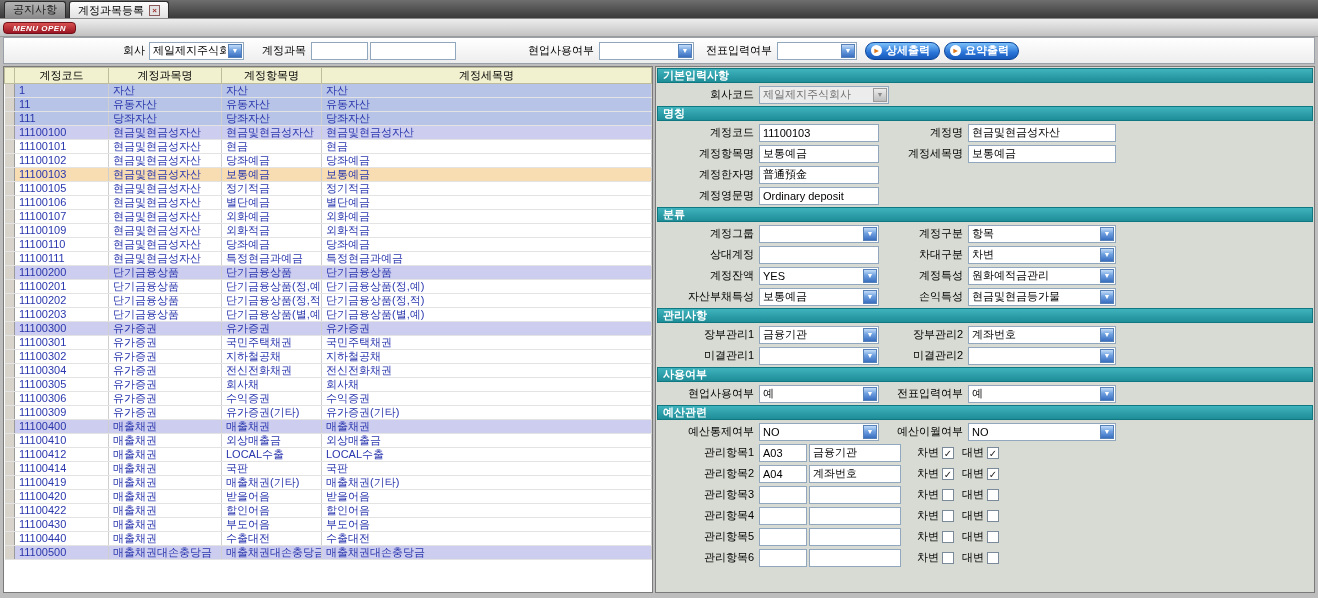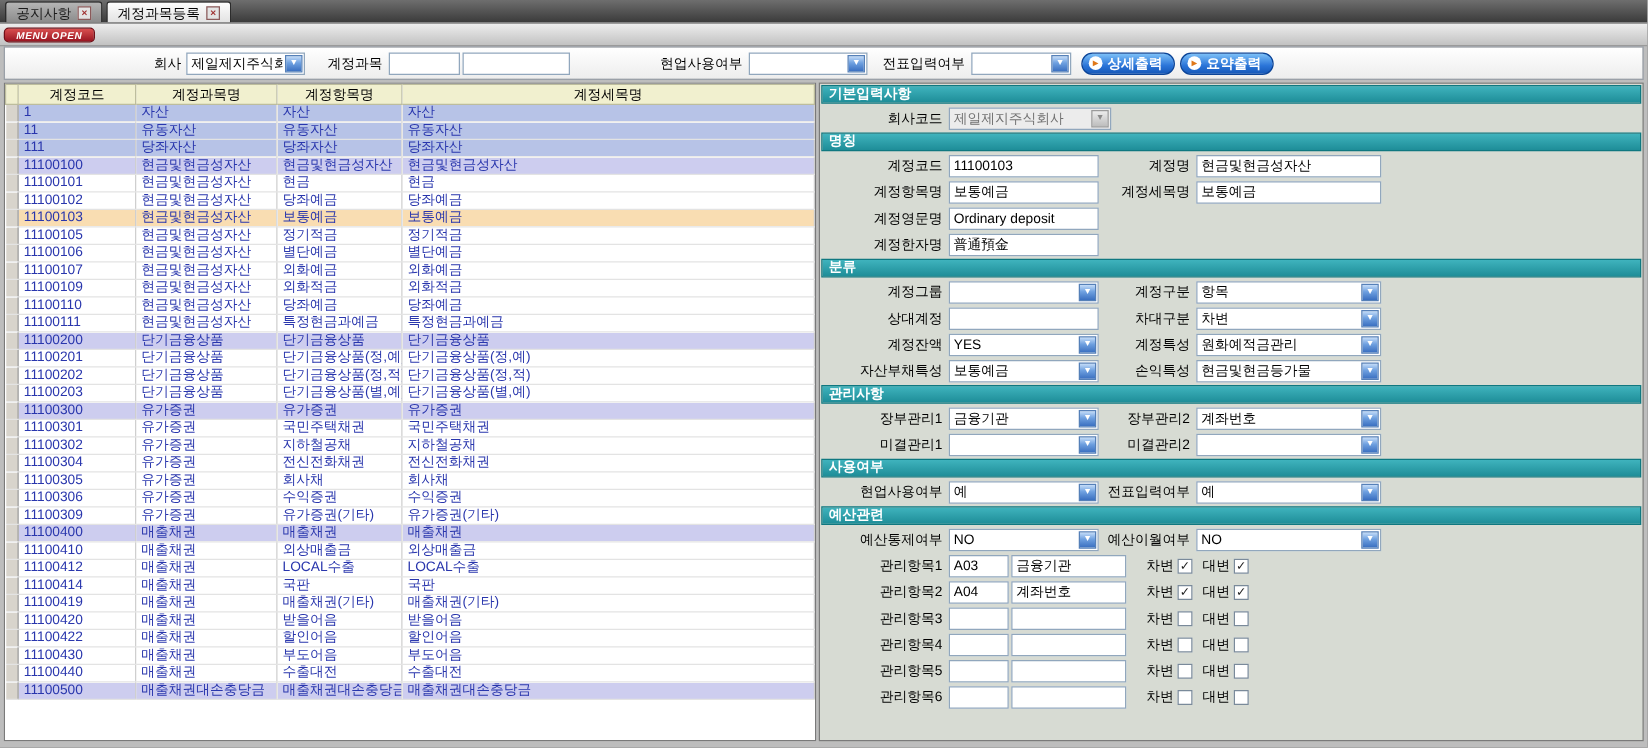--- a/index.html
+++ b/index.html
@@ -5,21 +5,21 @@
   * { margin:0; padding:0; box-sizing:border-box; }
   html,body { background:#9a9a9a; }
   body { font-family:"Liberation Sans","DejaVu Sans",sans-serif; }
   .screen { position:relative; width:1318px; height:598px; background:#bdbdbd; overflow:hidden; font-size:11px; }
 
   
   .tabbar { position:absolute; top:0; left:0; width:100%; height:18px;
     background:linear-gradient(#6e6e6e,#3a3a3a); display:flex; align-items:flex-end; padding-left:4px; gap:3px; }
   .tab { height:17px; display:flex; align-items:center; gap:5px; padding:0 8px; font-size:11px;
     border:1px solid #2c2c2c; border-bottom:none; border-radius:3px 3px 0 0; cursor:default; }
-  .tab.inactive { background:linear-gradient(#b5b5b5,#8b8b8b); color:#1a1a1a; }
+  .tab.inactive { background:linear-gradient(#b5b5b5,#8b8b8b); color:#1a1a1a;flex-direction:column; }
   .tab.active { background:linear-gradient(#fdfdfd,#e2e2e2); color:#000; }
   .tab-close { width:11px; height:11px; background:#e3e3e3; border:1px solid #8a5a5a; font-size:8px; line-height:9px; text-align:center; color:#a03030; font-weight:bold; }
 
   
   .menu-strip { position:absolute; top:18px; left:0; width:100%; height:19px;
     background:linear-gradient(#ededed,#c2c2c2); border-top:1px solid #8a8a8a; border-bottom:1px solid #9a9a9a; }
   .menu-open { position:absolute; top:3px; left:3px; height:12px; padding:0 9px;
     background:linear-gradient(#d95050,#9a1622); color:#fff; font-size:8px; font-weight:bold; font-style:italic;
     border-radius:4px; border:1px solid #701018; display:flex; align-items:center; letter-spacing:.5px; }
 
@@ -62,21 +62,21 @@
   .acct tr.group td { background:#cdcdef; }
   .acct tr.selected td { background:#f9ddb2; }
   .acct tr.level td.gutter, .acct tr.group td.gutter, .acct tr.selected td.gutter { background:#d8d4cc; }
 
   
   .panel { flex:1; height:527px; background:#d7dbd3; border:1px solid #7a7a7a; overflow:hidden; }
   .sec-h { height:15px; margin:1px; background:linear-gradient(#3fb3bd,#1e8d98); border:1px solid #0f7880;
     color:#fff; font-weight:bold; font-size:11px; line-height:13px; padding-left:5px; }
   .prow { display:flex; align-items:center; height:21px; }
   .plabel { width:103px; text-align:right; padding-right:5px; color:#000; flex:none; }
-  .plabel2 { width:78px; text-align:right; padding-right:5px; color:#000; flex:none; }
+  .plabel2 { width:78px; text-align:right; padding-right:5px; color:#000; flex:none;margin-left:11px; }
   .cb-label { margin-left:8px; color:#000; flex:none; }
   .cb-label.first { margin-left:16px; }
   .checkbox { display:inline-block; width:12px; height:12px; border:1px solid #7a8a9a; background:#fff;
     margin-left:3px; font-size:10px; line-height:11px; text-align:center; color:#222; flex:none; }
 </style>
 </head>
 <body>
 
 <div class="screen">
 
@@ -405,26 +405,26 @@
         <span class="plabel2">계정명</span>
         <input class="pinput w148" value="현금및현금성자산" style="">
       </div>
       <div class="prow">
         <span class="plabel">계정항목명</span>
         <input class="pinput w120" value="보통예금" style="">
         <span class="plabel2">계정세목명</span>
         <input class="pinput w148" value="보통예금" style="">
       </div>
       <div class="prow">
+        <span class="plabel">계정한자명</span>
+        <input class="pinput w120" value="普通預金" style="">
+      </div>
+      <div class="prow">
         <span class="plabel">계정영문명</span>
         <input class="pinput w120" value="Ordinary deposit" style="">
-      </div>
-      <div class="prow">
-        <span class="plabel">계정한자명</span>
-        <input class="pinput w120" value="普通預金" style="">
       </div>
 
       <div class="sec-h">분류</div>
       <div class="prow">
         <span class="plabel">계정그룹</span>
         <span class="dd w120">
           <span class="dd-text"></span>
           <span class="dd-btn">▼</span>
         </span>
         <span class="plabel2">계정구분</span>

